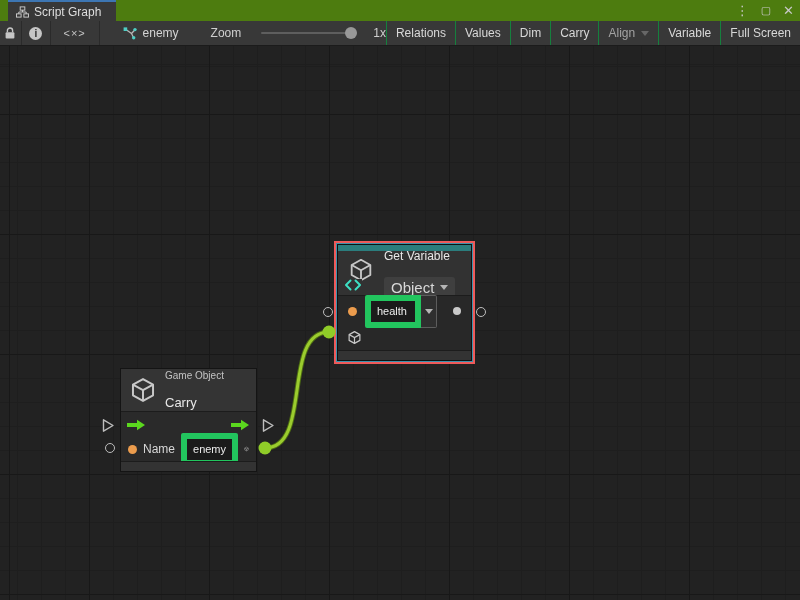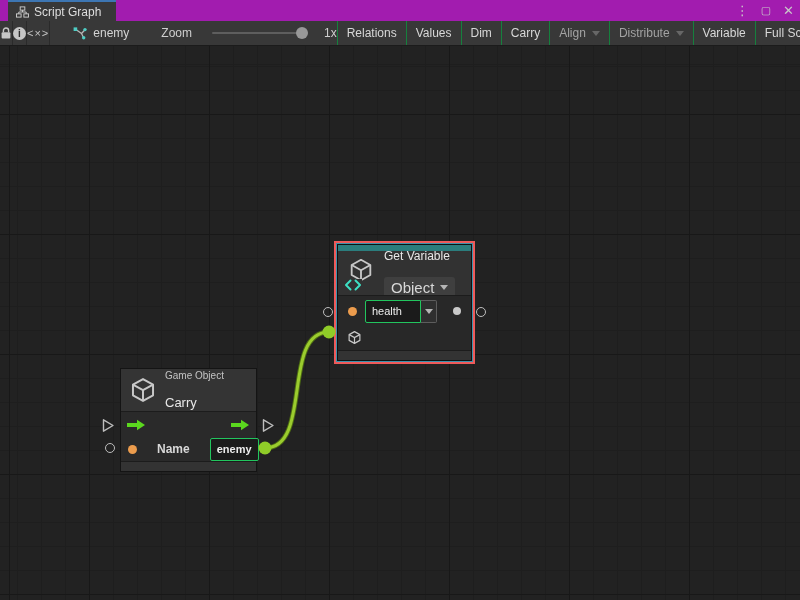--- a/index.html
+++ b/index.html
@@ -3,21 +3,21 @@
 <meta charset="utf-8">
 <style>
   * { margin:0; padding:0; box-sizing:border-box; }
   html,body { background:#111; }
   .stage {
     position:relative; width:800px; height:600px; overflow:hidden;
     font-family:"Liberation Sans", sans-serif;
     background:#222222; user-select:none;
   }
   
-  .titlebar { position:absolute; left:0; top:0; width:800px; height:21px; background:#a21caf; }
+  .titlebar { position:absolute; left:0; top:0; width:800px; height:21px; background:#4d7c0f; }
   .tab {
     position:absolute; left:8px; top:0; width:108px; height:21px;
     background:#383838; border-top:2px solid #3d76b3;
     display:flex; align-items:center; gap:5px; padding:0 8px;
     color:#dedede; font-size:12px;
   }
   .win-controls { position:absolute; right:6px; top:0; height:21px; display:flex; align-items:center; gap:12px; color:#c9c9c9; font-size:13px; }
   .win-controls span { cursor:default; line-height:1; }
   
   .toolbar {
@@ -64,21 +64,21 @@
   .node-body { background:#2a2a2a; border-top:1px solid #1c1c1c; flex:1 1 auto; }
   .node-footer { background:#333333; border-top:1px solid #1c1c1c; flex:0 0 10px; }
   .hdr-col { display:flex; flex-direction:column; justify-content:center; gap:14px; }
   .hdr-super { font-size:10px; color:#c3c3c3; }
   .hdr-title { font-size:13px; color:#e8e8e8; }
   .row { display:flex; align-items:center; }
   .dot { border-radius:50%; flex:0 0 auto; }
   .dot-orange { width:9px; height:9px; background:#ec9c4d; }
   .dot-gray { width:8px; height:8px; background:#c9c9c9; }
   .inline-field {
-    background:#1b1b1b; border:1px solid #22c55e; border-radius:2px;
+    background:#1b1b1b; border:6px solid #22c55e; border-radius:2px;
     color:#ececec; font-size:11px; padding:4px 6px; line-height:13px; white-space:nowrap;
   }
   .combo { display:flex; align-items:stretch; }
   .combo .inline-field { border-radius:2px 0 0 2px; }
   .combo-arrow {
     width:16px; background:#2f2f2f; border:1px solid #5d5d5d; border-left:none; border-radius:0 2px 2px 0;
     display:flex; align-items:center; justify-content:center;
   }
   .caret { border-left:4px solid transparent; border-right:4px solid transparent; border-top:5px solid #b5b5b5; }
   .scope-dd {
@@ -161,23 +161,20 @@
           <span>Values</span>
         </div>
       <div class="tb-btn">
           <span>Dim</span>
         </div>
       <div class="tb-btn">
           <span>Carry</span>
         </div>
       <div class="tb-btn disabled dropdown">
           <span>Align</span>
-        </div>
-      <div class="tb-btn disabled dropdown">
-          <span>Distribute</span>
         </div>
       <div class="tb-btn">
           <span>Variable</span>
         </div>
       <div class="tb-btn">
           <span>Full Screen</span>
         </div>
     </div>
   </div>
 
@@ -204,21 +201,21 @@
         </div>
         <div class="node-body">
           <div class="row" style="height:25px; padding:0 6px;">
             <svg width="19" height="12" viewBox="0 0 19 12">
               <path d="M0 4 H10 V0.8 L18 6 L10 11.2 V8 H0 Z" fill="#5bd81e"></path>
             </svg>
             <svg width="19" height="12" viewBox="0 0 19 12" style="margin-left:auto;">
               <path d="M0 4 H10 V0.8 L18 6 L10 11.2 V8 H0 Z" fill="#5bd81e"></path>
             </svg>
           </div>
-          <div class="row" style="height:24px; padding:0 7px; gap:20px;font-weight:bold;">
+          <div class="row" style="height:24px; padding:0 7px; gap:6px;">
             <span class="dot dot-orange"></span>
             <span style="font-size:12px; color:#d8d8d8;">Name</span>
             <span class="inline-field">enemy</span>
             <svg width="16" height="16" viewBox="0 0 24 24" style="margin-left:auto;">
               <path d="M12 2.6 L20.6 7.4 L20.6 16.6 L12 21.4 L3.4 16.6 L3.4 7.4 Z" fill="none" stroke="#c8c8c8" stroke-width="1.9" stroke-linejoin="round"></path>
               <path d="M3.4 7.4 L12 12.2 L20.6 7.4 M12 12.2 L12 21.4" fill="none" stroke="#c8c8c8" stroke-width="1.9"></path>
             </svg>
           </div>
         </div>
         <div class="node-footer"></div>

